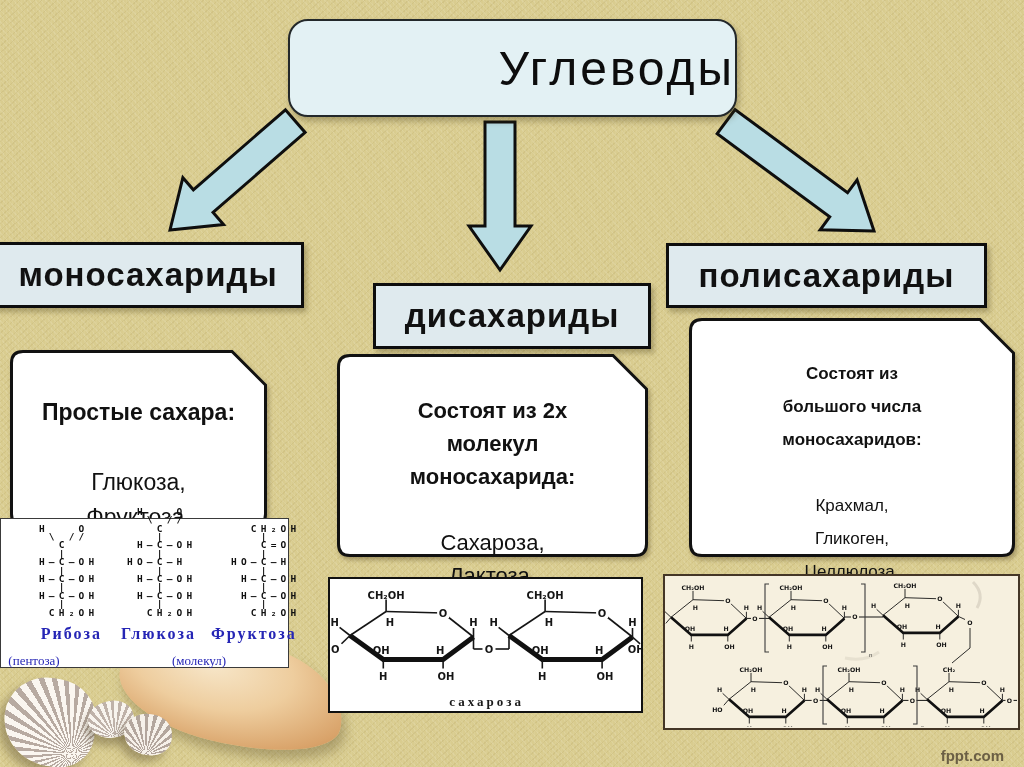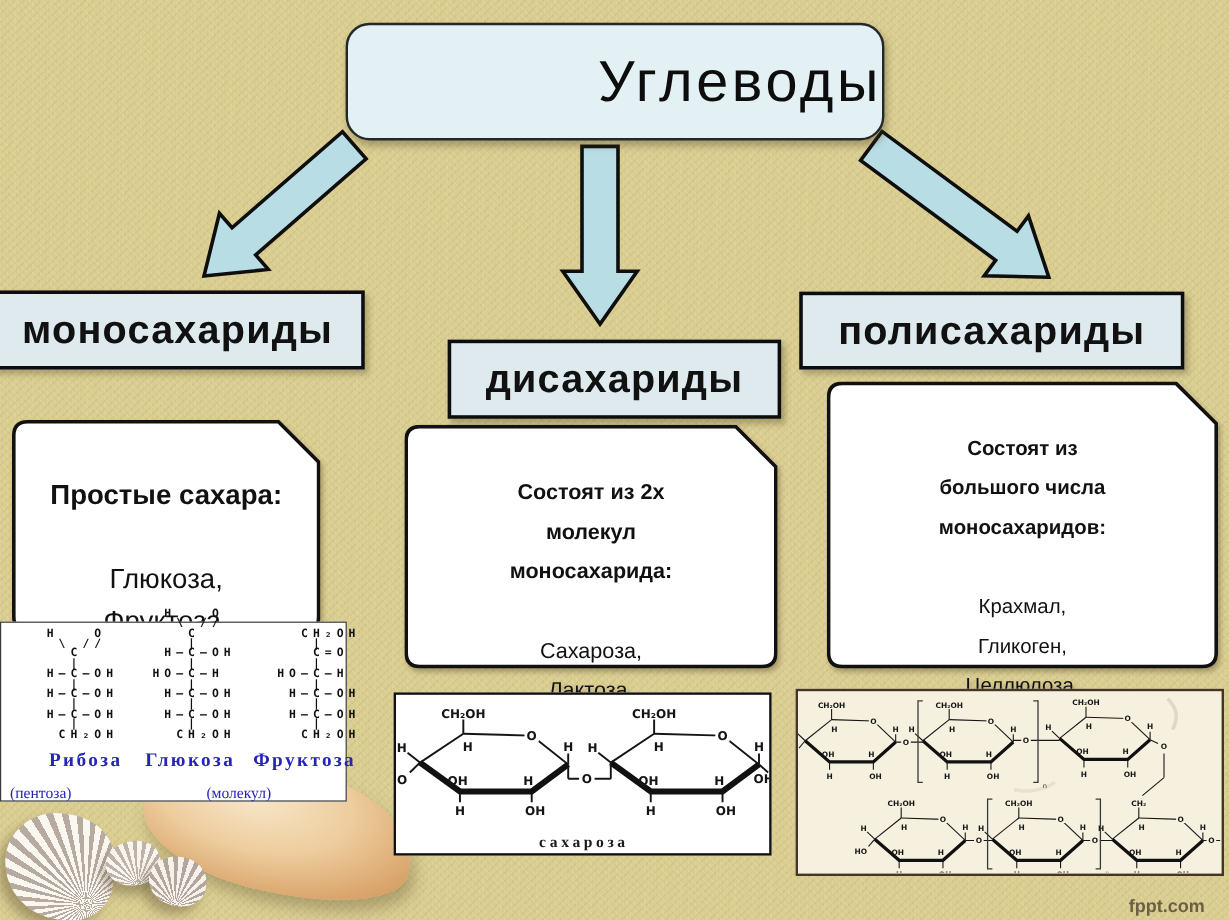--- a/index.html
+++ b/index.html
@@ -43,21 +43,21 @@
   .cat-poly{left:666px;top:243px;width:315px;height:59px;}
   
   .card{z-index:3;filter:drop-shadow(2px 3px 2px rgba(80,65,30,.4));}
   .card-bg{position:absolute;left:0;top:0;}
   .card-text{position:relative;text-align:center;white-space:pre-line;}
   .card-heading{font-weight:bold;white-space:pre-line;}
   .card-items{white-space:pre-line;}
   .card1{left:10px;top:308px;width:257px;height:177px;margin-top:42px;}
   .card1 .card-text{padding-top:10px;font-size:23px;line-height:35px;}
   .card2{left:337px;top:354px;width:311px;height:203px;}
-  .card2 .card-text{padding-top:7px;font-size:18px;line-height:33px;}
+  .card2 .card-text{padding-top:7px;font-size:22px;line-height:33px;}
   .card3{left:689px;top:318px;width:326px;height:239px;}
   .card3 .card-text{padding-top:6px;font-size:17px;line-height:33px;}
   
   .fischer{left:0;top:518px;width:289px;height:150px;z-index:4;background:#fff;border:1.5px solid #3a3a3a;box-sizing:border-box;}
   .mol{position:absolute;bottom:34px;margin:16px;font-family:"DejaVu Sans Mono", monospace;
     font-size:9.5px;line-height:8.4px;letter-spacing:4.2px;font-weight:bold;color:#101010;}
   .mol-ribose{left:12px;}
   .mol-glucose{left:110px;}
   .mol-fructose{left:214px;}
   .mol-name{position:absolute;top:106px;font-family:"Liberation Serif", serif;font-weight:bold;

